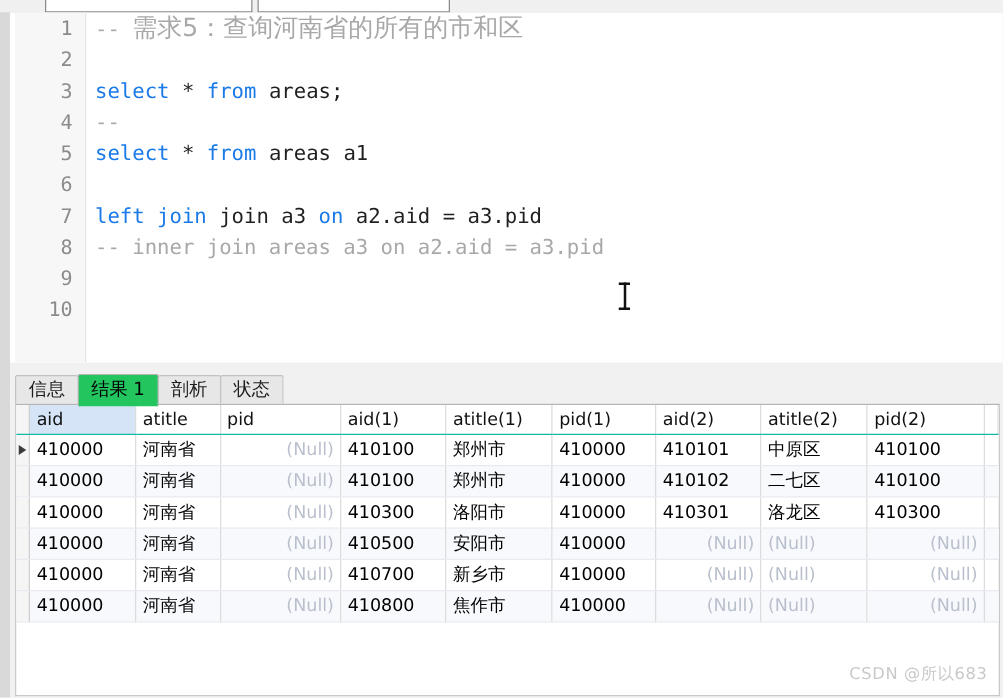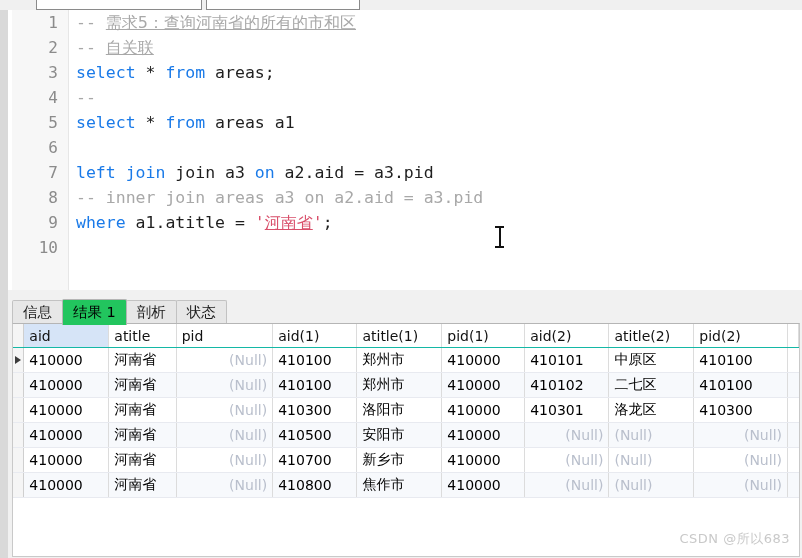--- a/index.html
+++ b/index.html
@@ -50,21 +50,21 @@
   }
   .ln{
     position:absolute;left:0;top:0;width:46px;text-align:right;
     color:#8b8b8b;font-size:16px;
     font-family:"DejaVu Sans Mono","Liberation Mono",monospace;
   }
   .lt{position:absolute;left:64px;top:0;color:#1f1f1f;}
   .kw{color:#1a7ae8;}
   .cm{color:#a8a8a8;}
   .str{color:#d94f6a;}
-  .cn{font-family:"DejaVu Sans","Liberation Sans",sans-serif;font-size:16px;text-decoration:underline;}
+  .cn{font-family:"DejaVu Sans","Liberation Sans",sans-serif;font-size:20px;}
 
   .caret{
     position:absolute;left:483px;top:216px;width:9px;height:22px;
     pointer-events:none;
   }
   .caret::before,.caret::after{
     content:"";position:absolute;left:0;width:9px;height:2px;background:#111;
   }
   .caret::before{top:0;}
   .caret::after{bottom:0;}
@@ -141,28 +141,28 @@
     <div class="tb-box two"></div>
   </div>
 
   <div class="left-edge"></div>
   <div class="left-edge2"></div>
 
   <div class="editor">
     <div class="gutter"></div>
     <div class="code-area" id="code-area">
         <div class="line"><span class="ln">1</span><span class="lt"><span class="cm">-- </span><span class="cm cn">需求5：查询河南省的所有的市和区</span></span></div>
-        <div class="line"><span class="ln">2</span><span class="lt"><span class="cm">-- </span><span class="cm cn">自关联</span></span></div>
+        <div class="line"><span class="ln">2</span></div>
         <div class="line"><span class="ln">3</span><span class="lt"><span class="kw">select</span><span class=""> * </span><span class="kw">from</span><span class=""> areas;</span></span></div>
         <div class="line"><span class="ln">4</span><span class="lt"><span class="cm">--</span></span></div>
         <div class="line"><span class="ln">5</span><span class="lt"><span class="kw">select</span><span class=""> * </span><span class="kw">from</span><span class=""> areas a1</span></span></div>
         <div class="line"><span class="ln">6</span></div>
         <div class="line"><span class="ln">7</span><span class="lt"><span class="kw">left join</span><span class=""> join a3 </span><span class="kw">on</span><span class=""> a2.aid = a3.pid</span></span></div>
         <div class="line"><span class="ln">8</span><span class="lt"><span class="cm">-- inner join areas a3 on a2.aid = a3.pid</span></span></div>
-        <div class="line"><span class="ln">9</span><span class="lt"><span class="kw">where</span><span class=""> a1.atitle = </span><span class="str">'</span><span class="str cn">河南省</span><span class="str">'</span><span class="">;</span></span></div>
+        <div class="line"><span class="ln">9</span></div>
         <div class="line"><span class="ln">10</span><span class="lt"></span></div>
       </div>
     <div class="caret">
       <div class="caret-stem"></div>
     </div>
   </div>
 
   <div class="results">
     <div class="tabs" id="tabs">
         <div class="tab">信息</div>

